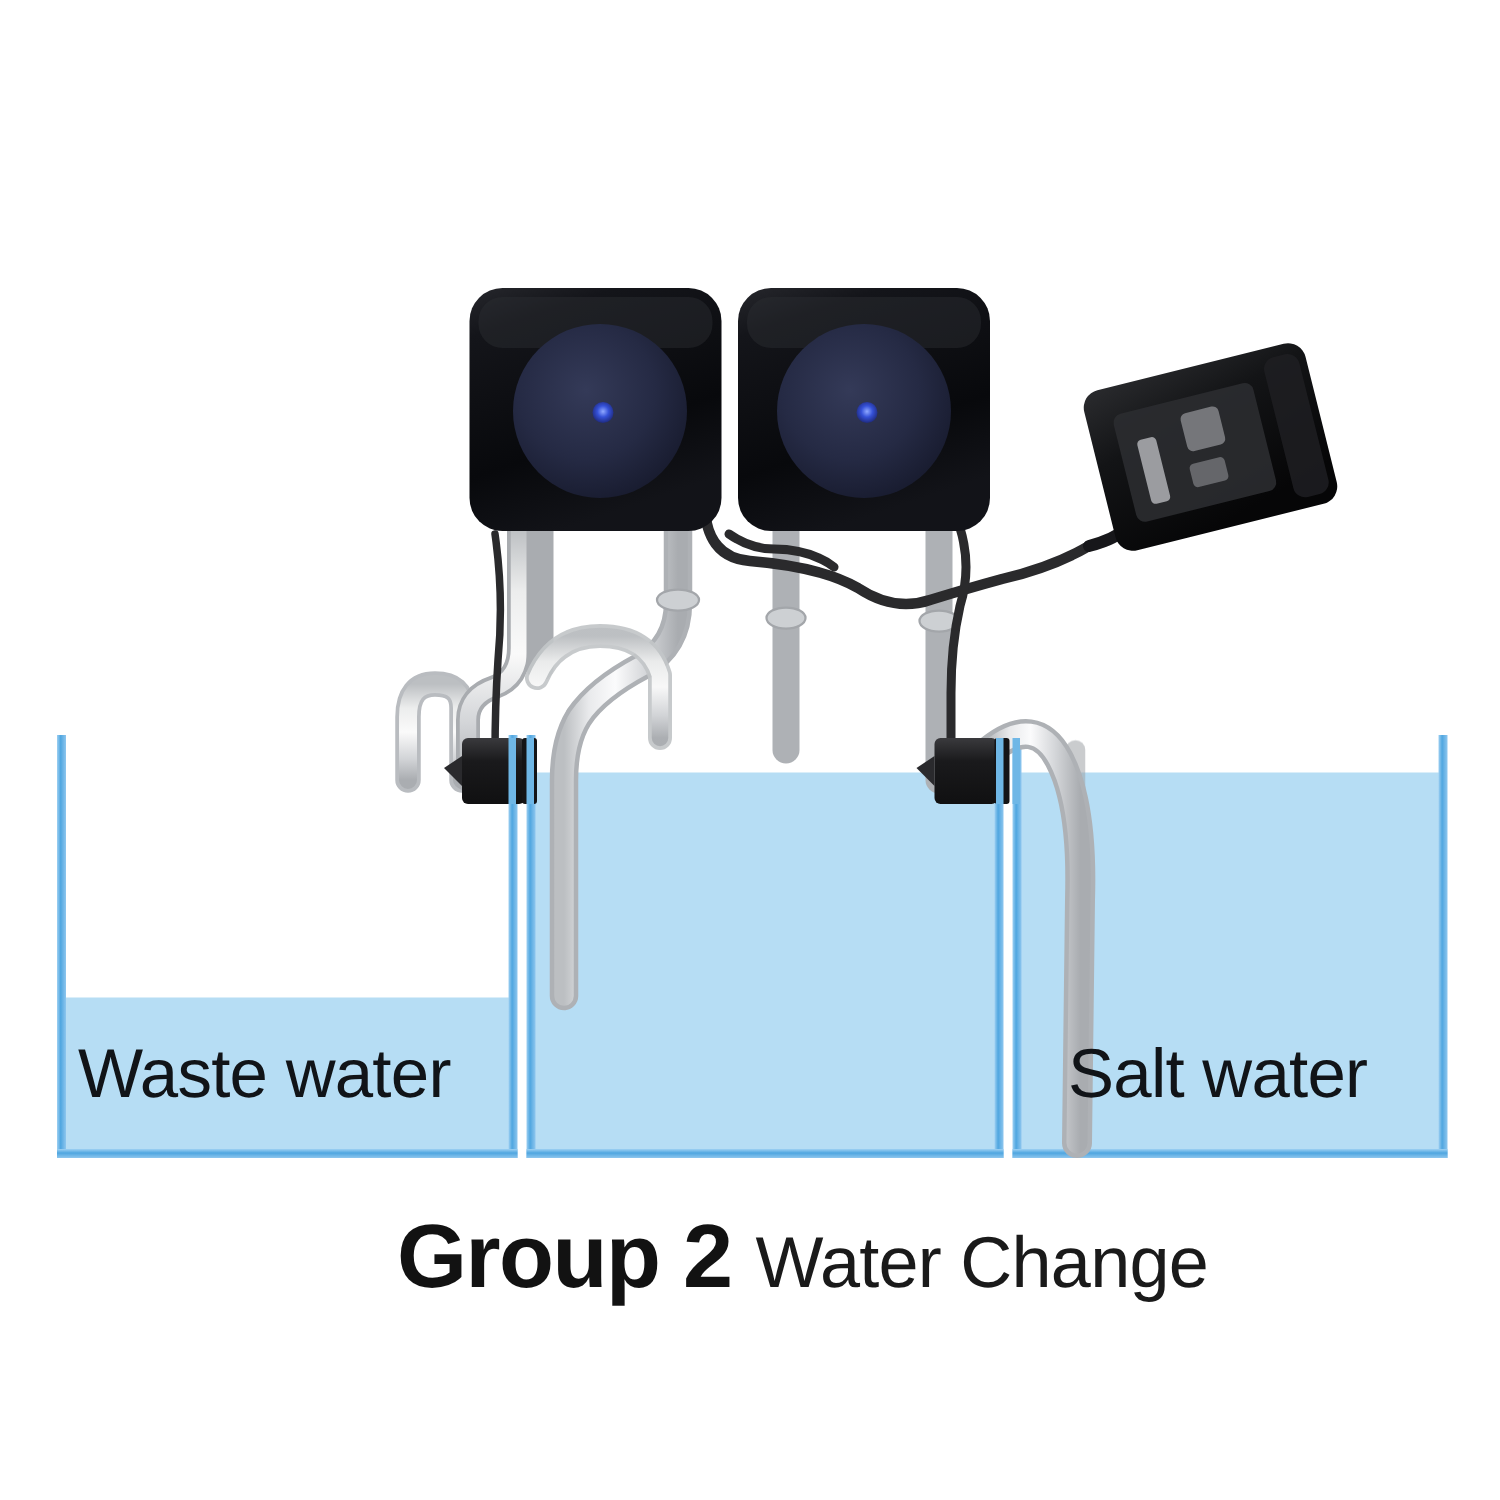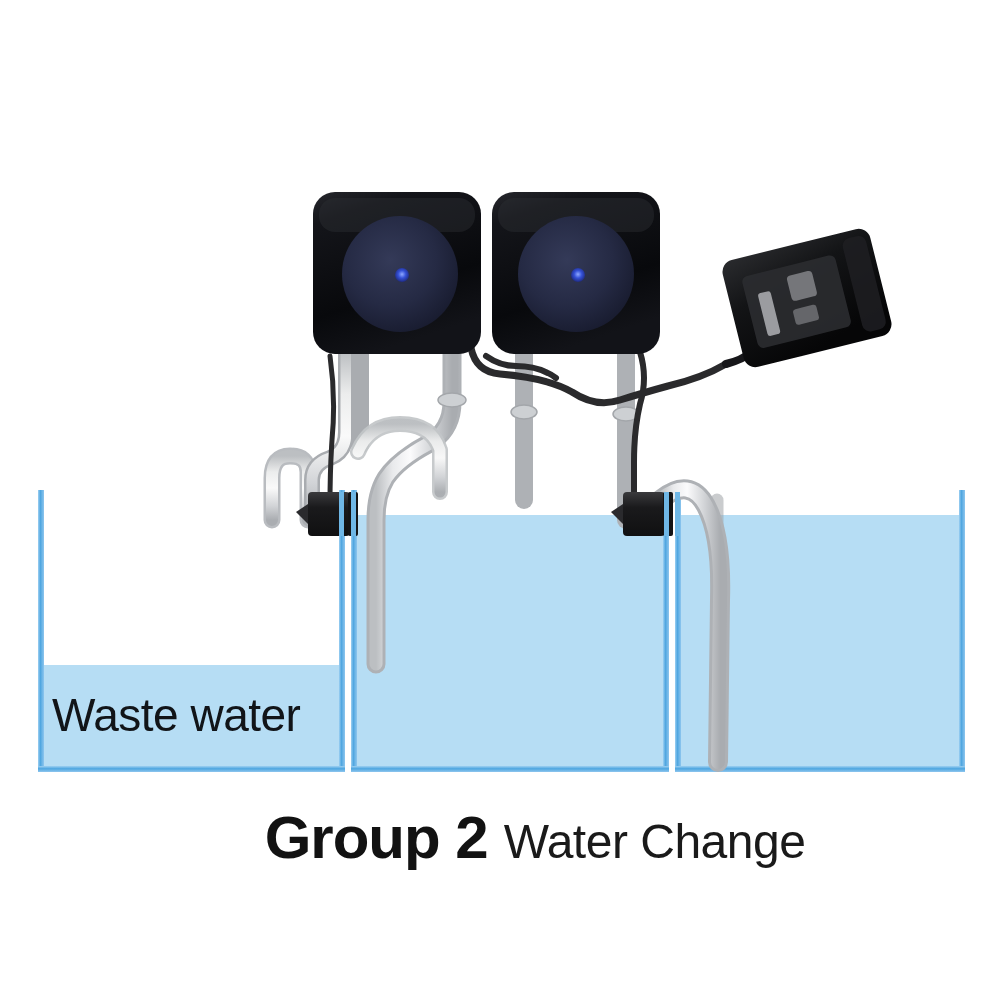--- a/index.html
+++ b/index.html
@@ -279,18 +279,19 @@
       <rect x="351" y="492" width="5" height="44" fill="#6fb7e6"></rect>
       <rect x="664" y="492" width="5" height="44" fill="#6fb7e6"></rect>
       <rect x="675" y="492" width="5" height="44" fill="#6fb7e6"></rect>
       <rect x="339" y="492" width="5" height="44" fill="#6fb7e6"></rect>
     </g>
 
   </svg>
 
   <div class="tank-label" id="label-waste">Waste water</div>
 
+  <div class="tank-label" id="label-salt">Salt water</div>
 
   <div id="caption">
     <span id="caption-main">Group 2</span><span id="caption-sub">Water Change</span>
   </div>
 
 </div>
 
 </body></html>

